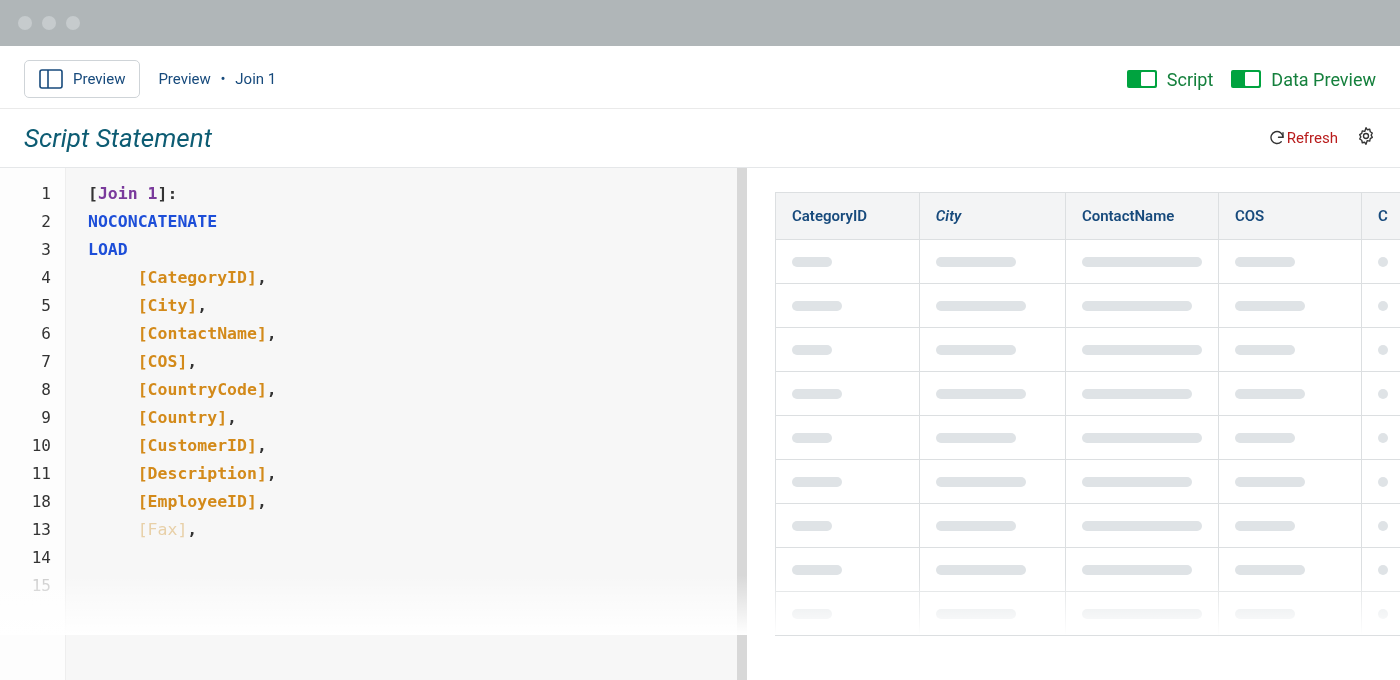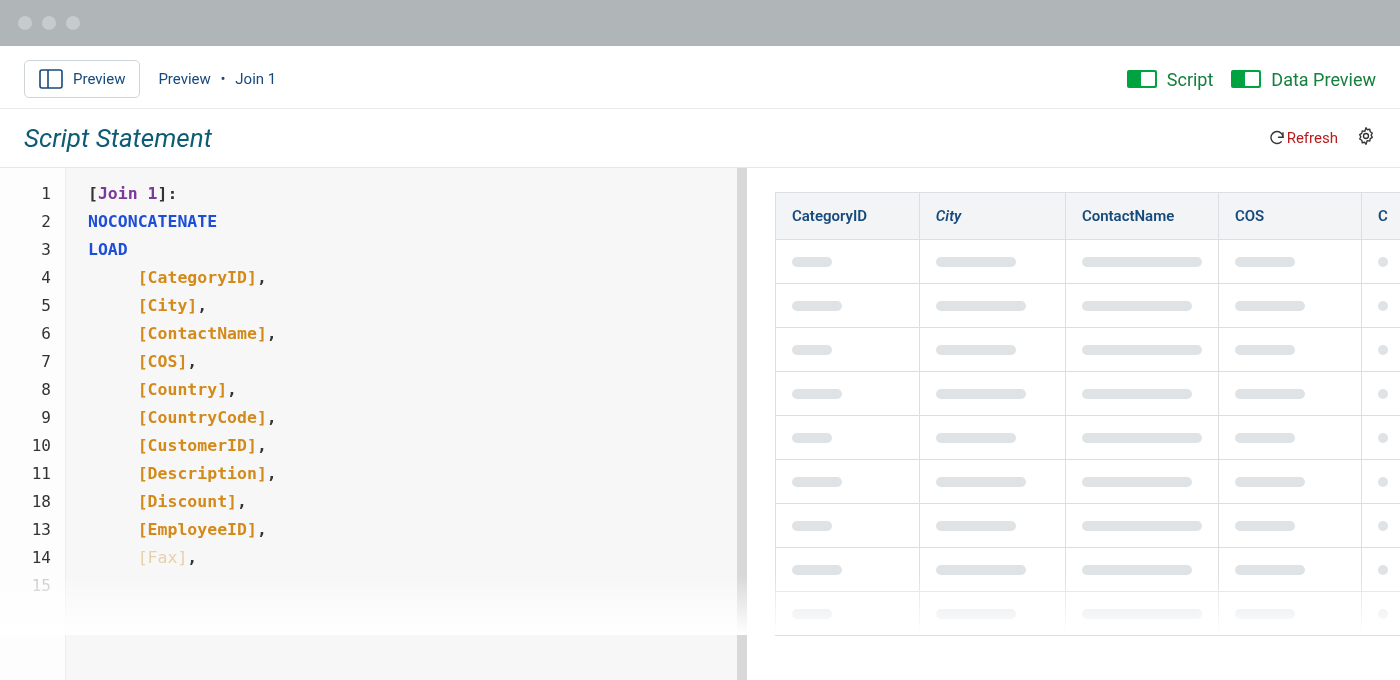--- a/index.html
+++ b/index.html
@@ -121,25 +121,24 @@
             <div class="ln ln-faded">15</div>
           </div>
         <div class="code" id="code">
             <div class="line"><span class="punct">[</span><span class="tbl-name">Join 1</span><span class="punct">]:</span></div>
             <div class="line"><span class="kw">NOCONCATENATE</span></div>
             <div class="line"><span class="kw">LOAD</span></div>
             <div class="line">     <span class="field">[CategoryID]</span><span class="punct">,</span></div>
             <div class="line">     <span class="field">[City]</span><span class="punct">,</span></div>
             <div class="line">     <span class="field">[ContactName]</span><span class="punct">,</span></div>
             <div class="line">     <span class="field">[COS]</span><span class="punct">,</span></div>
+            <div class="line">     <span class="field">[CountryCode]</span><span class="punct">,</span></div>
             <div class="line">     <span class="field">[Country]</span><span class="punct">,</span></div>
-            <div class="line">     <span class="field">[CountryCode]</span><span class="punct">,</span></div>
             <div class="line">     <span class="field">[CustomerID]</span><span class="punct">,</span></div>
             <div class="line">     <span class="field">[Description]</span><span class="punct">,</span></div>
-            <div class="line">     <span class="field">[Discount]</span><span class="punct">,</span></div>
             <div class="line">     <span class="field">[EmployeeID]</span><span class="punct">,</span></div>
             <div class="line">     <span class="field-faded">[Fax]</span><span class="punct">,</span></div>
           </div>
         <div class="scrollhint"></div>
       </div>
 
       <div class="preview">
         <table class="ptable">
           <thead>
               <tr id="phead">

